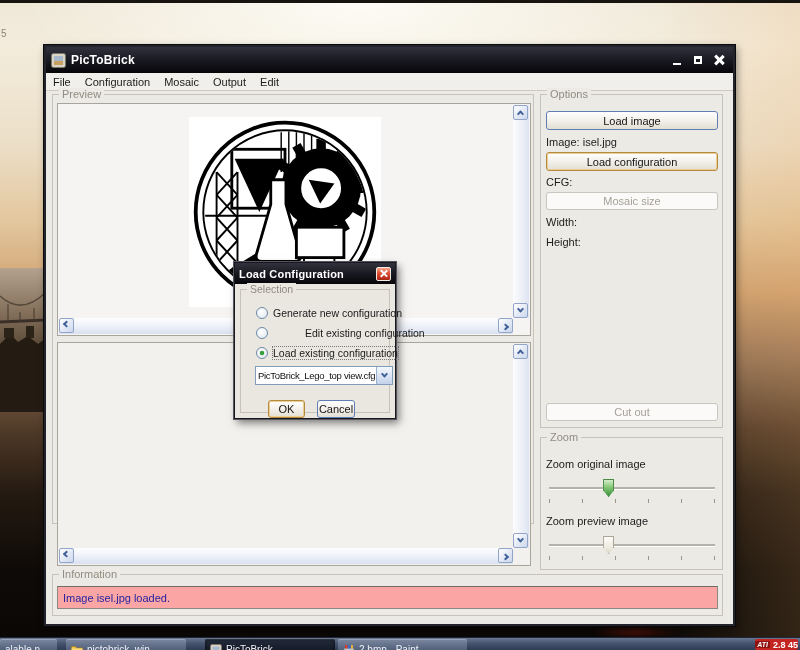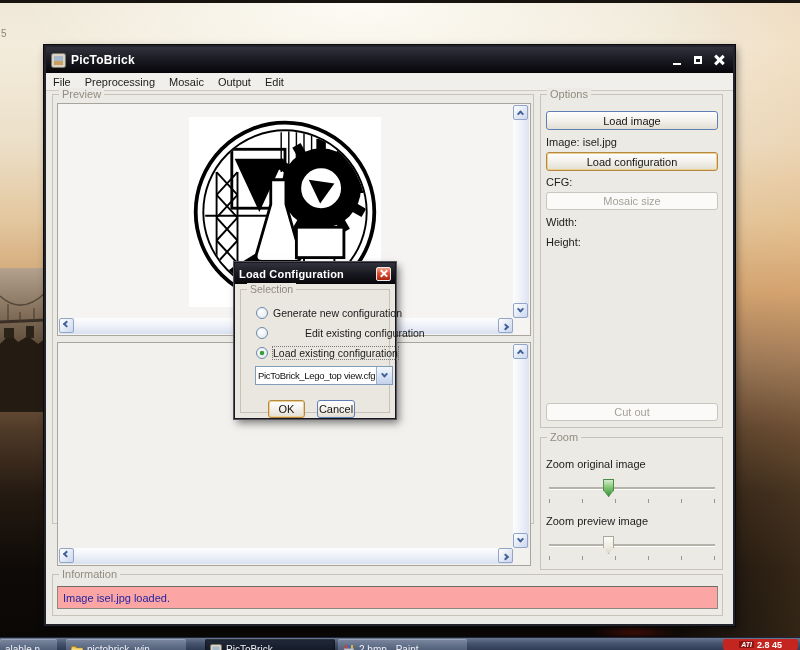--- a/index.html
+++ b/index.html
@@ -122,21 +122,21 @@
   
   #taskbar { position:absolute; left:0; bottom:0; width:800px; height:13px; overflow:hidden; z-index:30;
     background:linear-gradient(180deg,#6a778f,#46546f 45%,#303c55); border-top:1px solid #1d2538; }
   .tb-item { position:absolute; top:1px; height:20px; border-radius:2px; display:flex; align-items:center; gap:4px;
     padding:0 5px; font-size:10px; color:#eef1f7; white-space:nowrap; overflow:hidden;
     background:linear-gradient(180deg,#7c889f,#55637d 50%,#414f69); box-shadow:inset 0 1px 0 rgba(255,255,255,.25); }
   .tb-item.active { background:linear-gradient(180deg,#232b3c,#131925 60%,#0e1420);
     box-shadow:inset 0 0 3px rgba(0,0,0,.7), inset 0 1px 0 rgba(255,255,255,.12); }
   .tb-ico { width:12px; height:11px; flex:none; }
   #tray { position:absolute; right:2px; top:1px; height:11px; display:flex; align-items:center; gap:3px;
-    background:#c42521; border-radius:2px; padding:0 16px; color:#fff; }
+    background:#c42521; border-radius:2px; padding:0 0; color:#fff; }
   #tray .brand { font-size:7px; font-weight:bold; font-style:italic; background:#8e120f; padding:0 2px; border-radius:1px; }
   #tray .val { font-size:9px; font-weight:bold; }
 </style>
 </head>
 <body>
 
 <div id="desktop">
   <div class="sky"></div>
   <div class="topline"></div>
   <div class="haze"></div>
@@ -170,21 +170,21 @@
           <div class="glyph-max"></div>
         </div>
       <div class="winbtn">
           <div class="glyph-x"></div>
         </div>
     </div>
   </div>
 
   <div class="menubar">
     <span class="menuitem">File</span>
-    <span class="menuitem">Preprocessing</span>
+    <span class="menuitem">Configuration</span>
     <span class="menuitem">Mosaic</span>
     <span class="menuitem">Output</span>
     <span class="menuitem">Edit</span>
   </div>
 
   <div class="client">
 
     <div class="group" style="left:6px;top:3px;width:482px;height:430px;">
       <span class="group-label">Preview</span>
 

